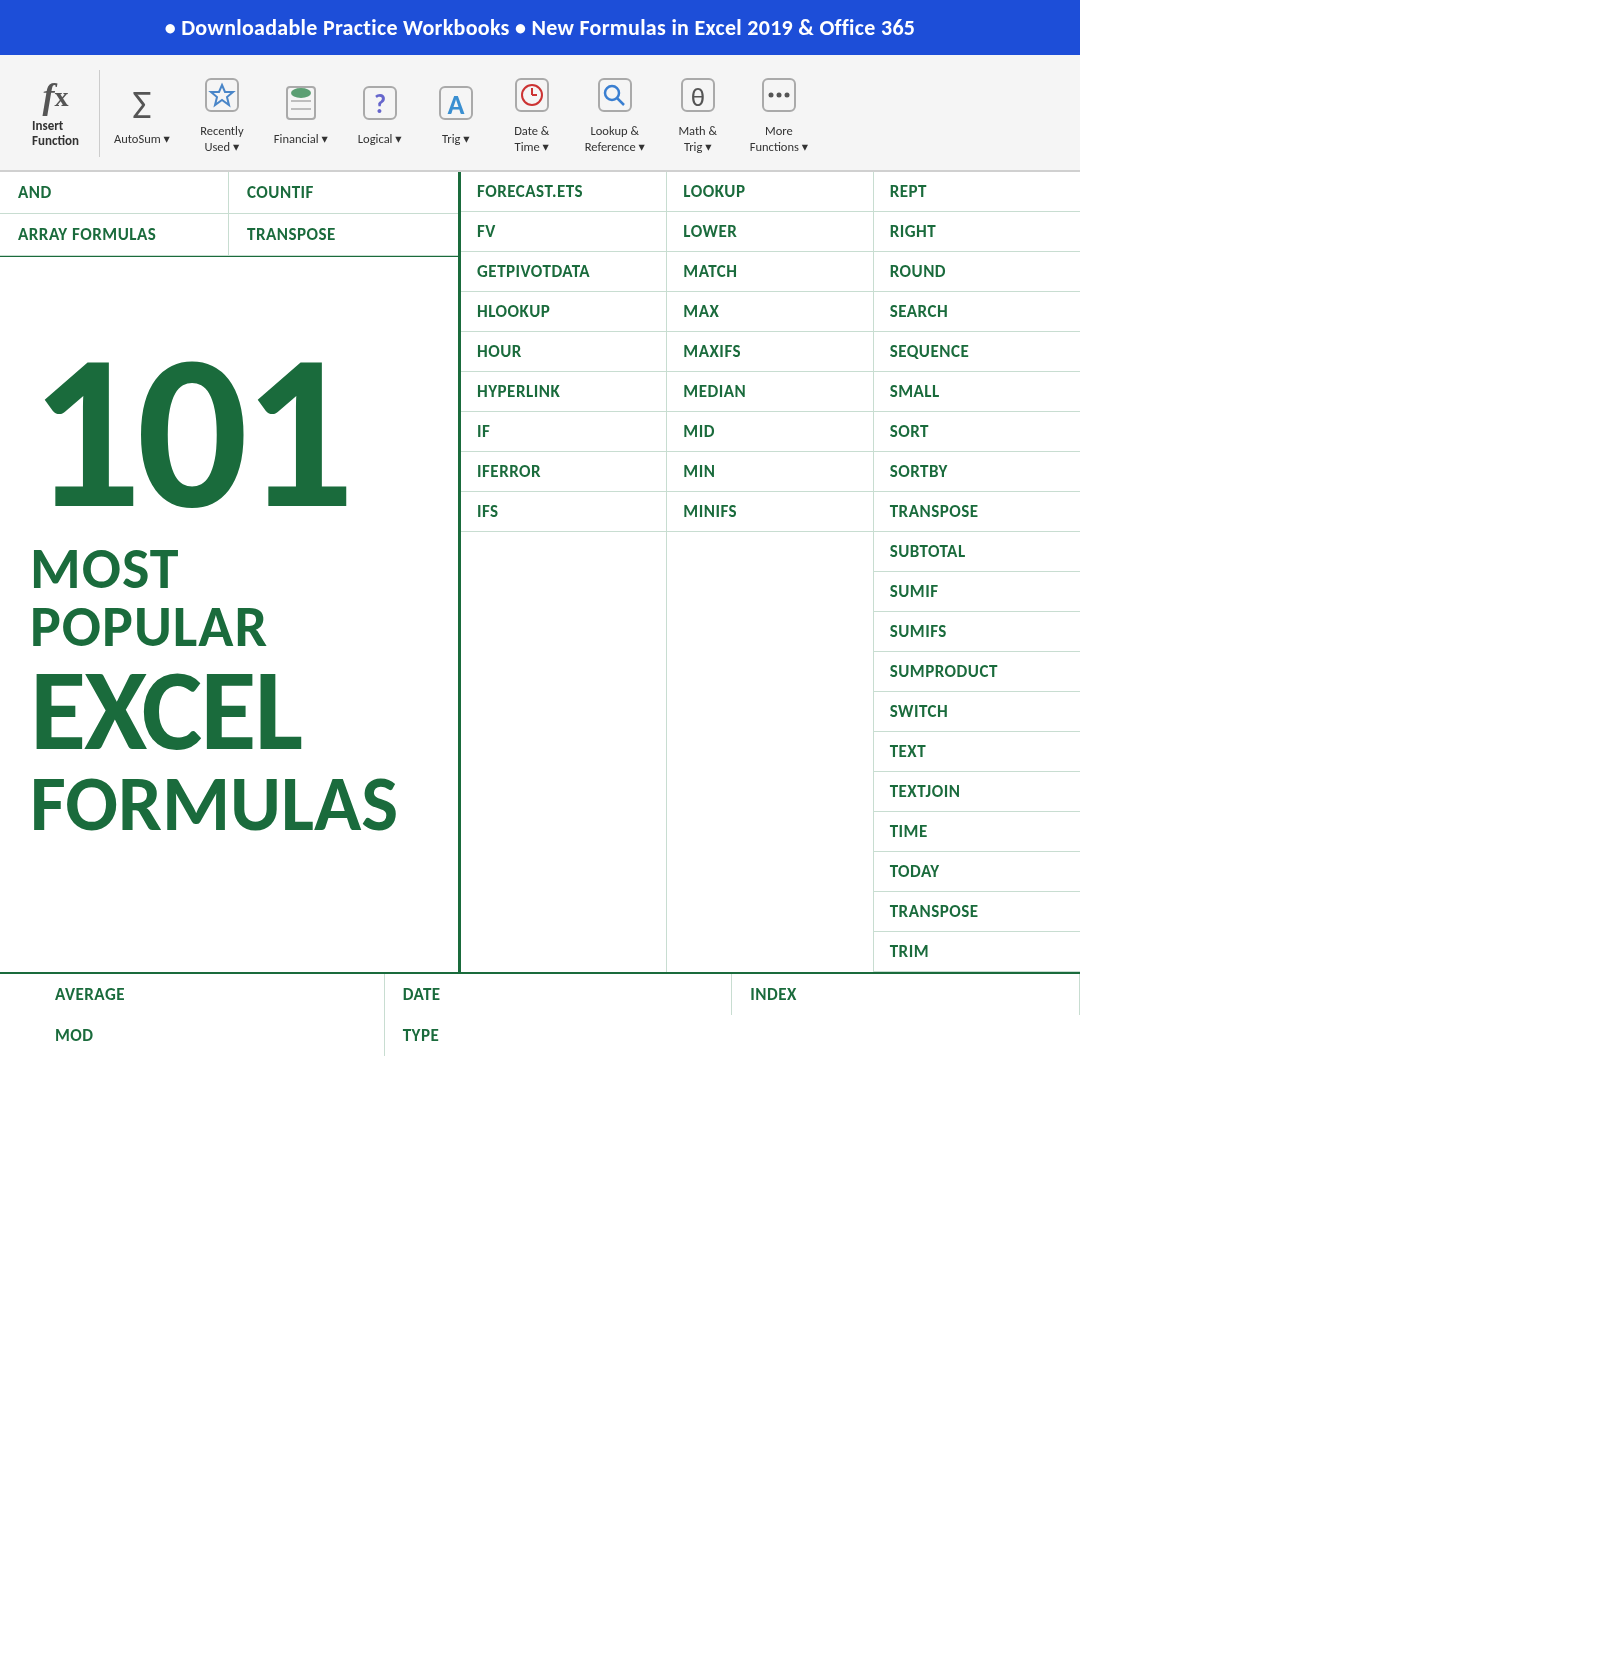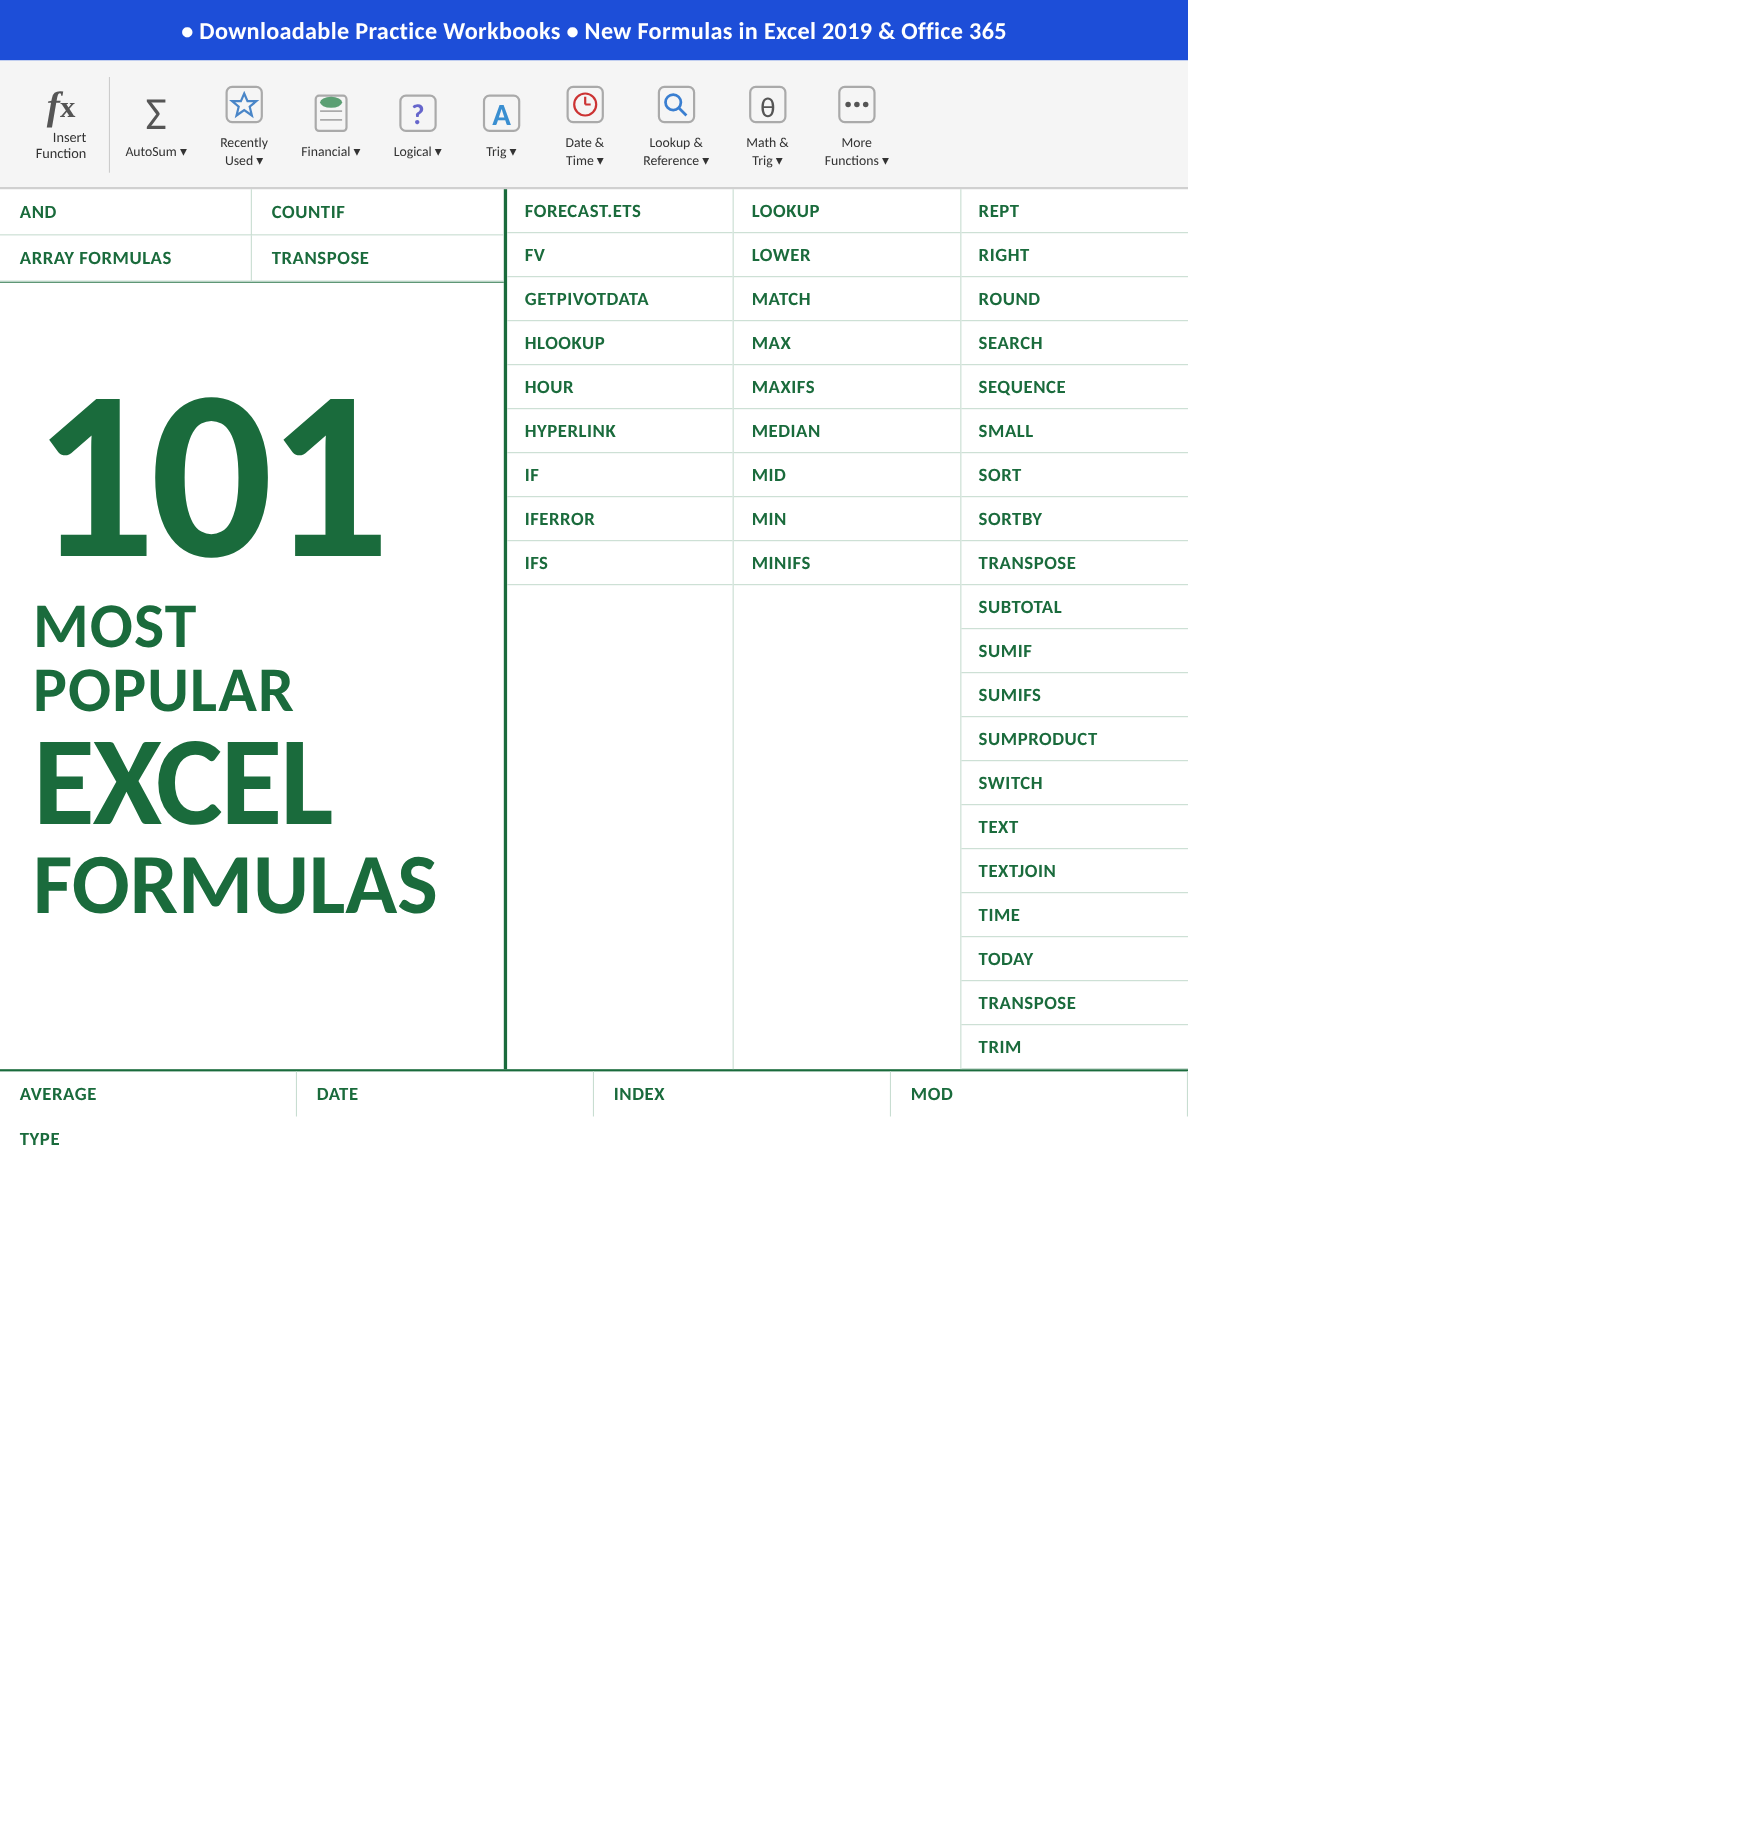--- a/index.html
+++ b/index.html
@@ -45,23 +45,23 @@
       font-size: 36px;
       font-weight: 700;
       color: #555;
       font-family: Georgia, serif;
       line-height: 1;
     }
 
     .ribbon-insert-fn .label {
       font-size: 13px;
       color: #333;
-      text-align: right;
+      text-align: left;
       margin-top: 4px;
-      font-weight: 400;
+      font-weight: 700;
       line-height: 1.2;
     }
 
     .ribbon-items {
       display: flex;
       align-items: center;
       gap: 0;
     }
 
     .ribbon-item {
@@ -187,22 +187,23 @@
       font-size: 17px;
       font-weight: 700;
       color: #1a6b3c;
       letter-spacing: 0.5px;
       border-bottom: 1px solid #c8ddd1;
     }
 
     
     .bottom-row {
       display: grid;
-      grid-template-columns: 1fr 1fr 1fr 1fr;
+      grid-template-columns: 1fr 1fr 1fr;
       border-top: 2px solid #1a6b3c;
+      padding-left: 37px;
     }
 
     .bottom-cell {
       padding: 10px 18px;
       font-size: 17px;
       font-weight: 700;
       color: #1a6b3c;
       letter-spacing: 0.5px;
       border-right: 1px solid #c8ddd1;
     }

